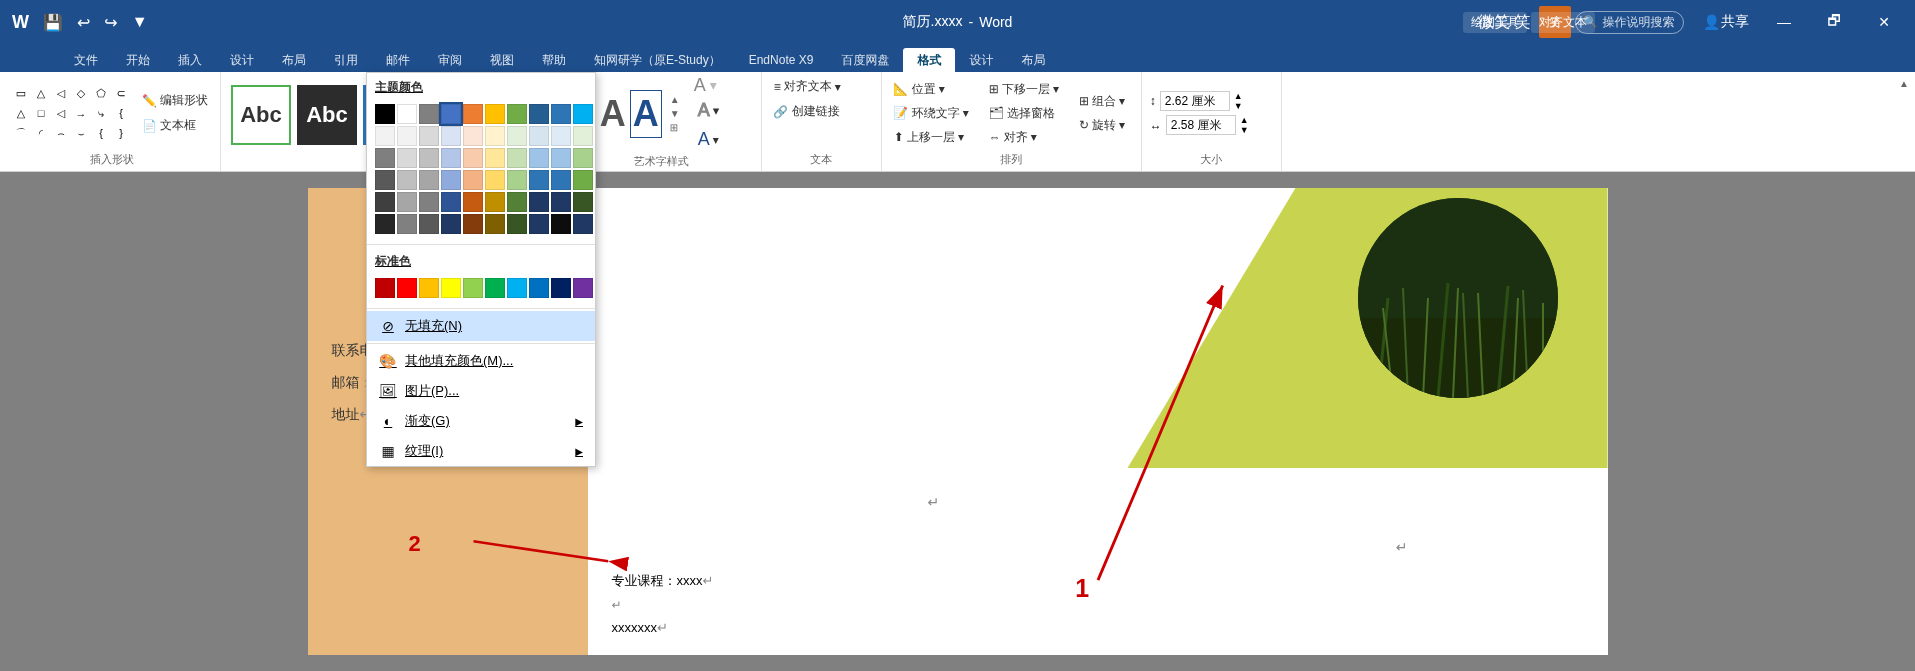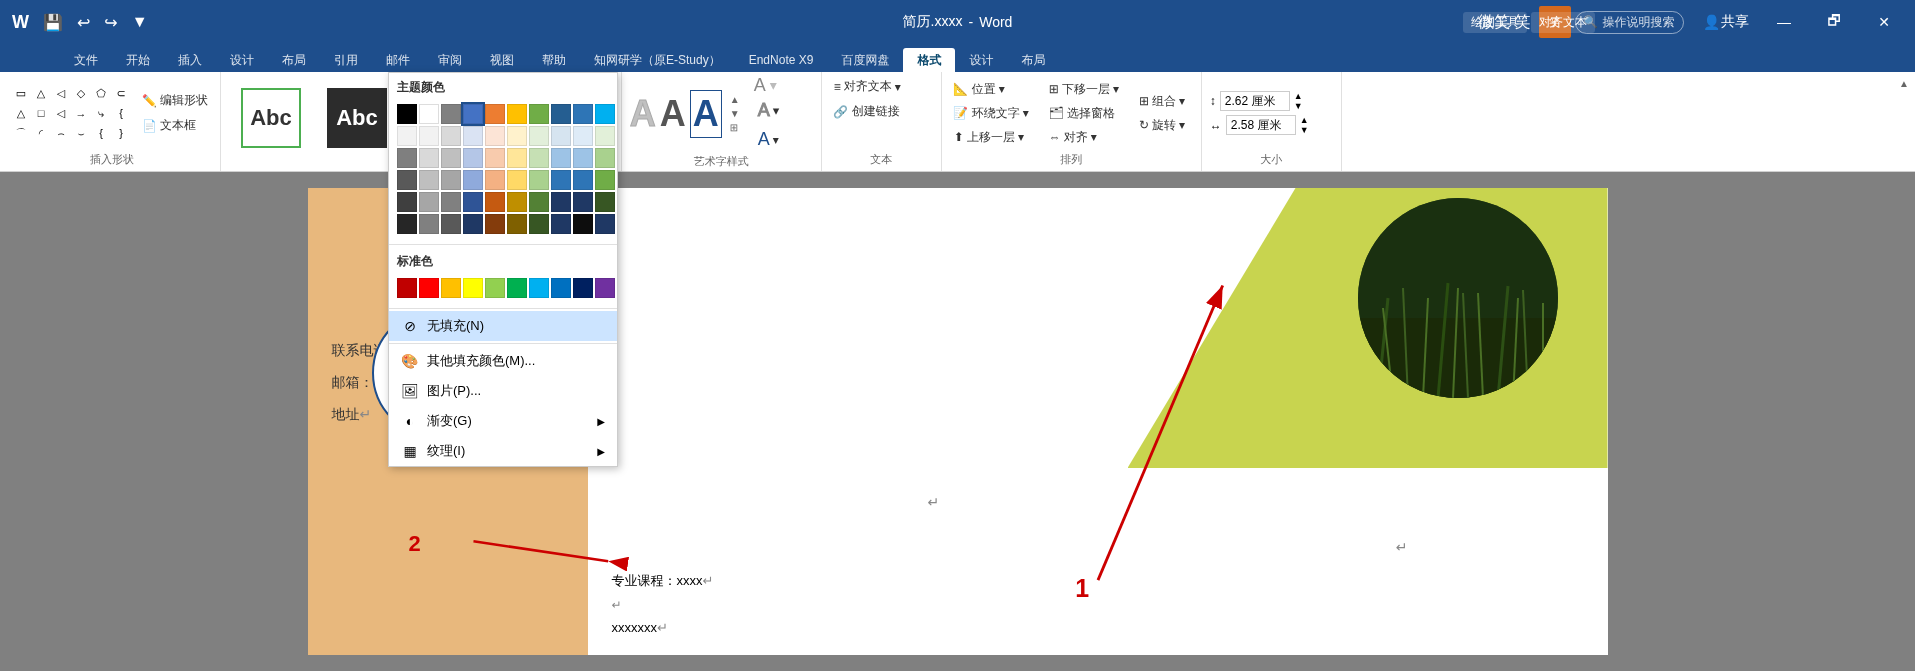--- a/index.html
+++ b/index.html
@@ -128,21 +128,21 @@
     .style-box {
       width: 60px;
       height: 60px;
       border: 2px solid #ccc;
       display: flex;
       align-items: center;
       justify-content: center;
       font-size: 22px;
       font-weight: bold;
       cursor: pointer;
-      margin: 12px;
+      margin: 2px;
       flex-shrink: 0;
     }
     .style-box-1 { background: white; color: #333; border-color: #4CAF50; }
     .style-box-2 { background: #2c2c2c; color: white; border: none; }
     .style-box-3 { background: #1e4e8c; color: white; border: none; }
     .ribbon-btn {
       display: flex;
       align-items: center;
       gap: 3px;
       font-size: 12px;
@@ -169,23 +169,24 @@
       width: 70px;
       height: 20px;
       border: 1px solid #ccc;
       font-size: 12px;
       padding: 0 4px;
     }
 
     
     .dropdown-overlay {
       position: absolute;
-      left: 388px;
+      left: 366px;
       top: 72px;
       z-index: 1000;
+      text-decoration: underline;
     }
 
     
     .color-picker-dropdown {
       background: white;
       border: 1px solid #ccc;
       box-shadow: 2px 2px 8px rgba(0,0,0,0.25);
       width: 230px;
       padding: 0;
       font-size: 13px;

